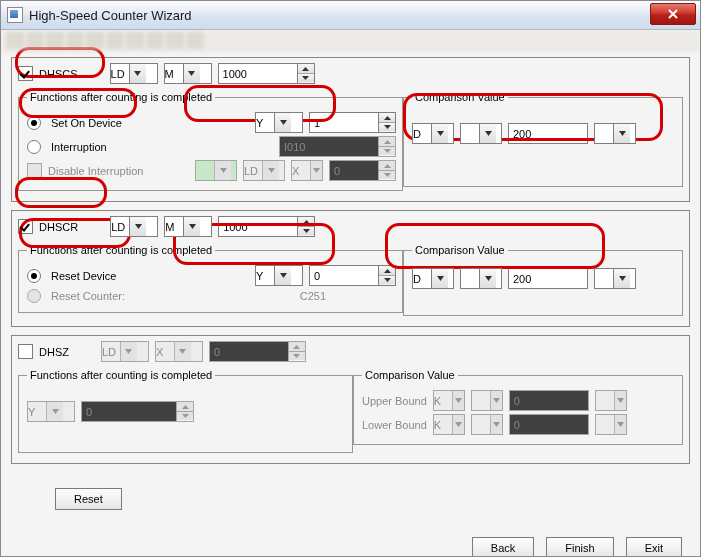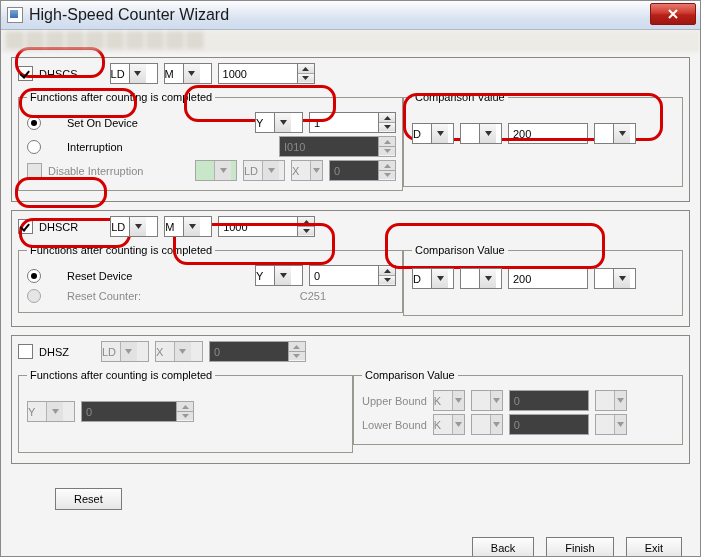--- a/index.html
+++ b/index.html
@@ -1,38 +1,38 @@
 <!DOCTYPE html>
 <html><head>
 <meta charset="utf-8">
 <style>
   html, body { margin: 0; padding: 0; font-family: Tahoma, Arial, sans-serif; font-size: 11px; background: #dcd9d0; color: #000; }
   .window { width: 701px; height: 557px; background: #f4f4f4; border: 1px solid #8a8a8a; box-sizing: border-box; position: relative; overflow: hidden; }
   .titlebar { height: 28px; background: linear-gradient(#fdfdfe, #e6ecf5 40%, #d9e3f1 60%, #cedcee); border-bottom: 1px solid #9aaac0; display: flex; align-items: center; padding-left: 6px; position: relative; }
   .titlebar .title-icon { width: 14px; height: 14px; border: 1px solid #888; background: #fff; margin-right: 6px; position: relative; }
   .titlebar .title-icon::before { content:""; position:absolute; left:2px; top:2px; width:8px; height:8px; background: linear-gradient(#7aa3da,#3d6fb3); }
-  .titlebar .title-text { font-size: 16px; color: #1a1a1a; }
+  .titlebar .title-text { font-size: 13px; color: #1a1a1a; }
   .close-btn { position: absolute; right: 4px; top: 2px; width: 44px; height: 20px; background: linear-gradient(#e67a70,#cf3a2d 45%,#b6201a 55%,#a01710); border: 1px solid #8a1410; border-radius: 2px; display:flex; align-items:center; justify-content:center; }
   .close-btn svg { width:10px; height:10px; }
   .toolbar-stub { height: 20px; background: #e9e6de; border-bottom: 1px solid #c9c6bd; display:flex; align-items:center; gap:4px; padding-left:6px; filter: blur(2px); opacity:.6; }
   .toolbar-stub span { width:14px; height:14px; background:#cfcabc; border:1px solid #b7b2a3; }
   .client { padding: 6px 8px; }
   fieldset.main { border: 1px solid #8a8880; padding: 2px 6px 6px 6px; margin-bottom: 8px; background: #f4f4f4; }
   fieldset.sub { border: 1px solid #9a988f; padding: 6px 6px 6px 8px; margin: 4px 0 4px 0; }
   legend { font-size: 11px; padding: 0 3px; }
   .row { display:flex; align-items:center; gap:6px; margin: 3px 0; }
   .chk { width:13px; height:13px; border:1px solid #7a7a7a; background:#fff; display:inline-flex; align-items:center; justify-content:center; }
   .chk.checked::after { content:""; width:7px; height:4px; border-left:2px solid #000; border-bottom:2px solid #000; transform: rotate(-50deg) translate(0px,-1px); }
   .chk.disabled { background:#e5e5e5; border-color:#a6a6a6; }
   .chk-label { margin-left:0; }
   .chk-label.disabled { color:#8a8a8a; }
   .radio { width:12px; height:12px; border:1px solid #7a7a7a; border-radius:50%; background:#fff; display:inline-flex; align-items:center; justify-content:center; }
   .radio.checked::after { content:""; width:6px; height:6px; border-radius:50%; background:#000; }
   .radio.disabled { background:#e5e5e5; border-color:#a6a6a6; }
-  .radio-label { margin-left:20px; }
+  .radio-label { margin-left:4px; }
   .radio-label.disabled { color:#8a8a8a; }
   .select { display:inline-flex; align-items:center; border:1px solid #7e7e7e; background:#fff; height:19px; position:relative; }
   .select.disabled { background:#ececec; color:#8a8a8a; border-color:#a6a6a6; }
   .select .sel-text { padding:0 0; min-width:18px; }
   .select .sel-btn { width:16px; height:100%; border-left:1px solid #7e7e7e; background:linear-gradient(#f7f7f7,#dedede); display:flex; align-items:center; justify-content:center; }
   .select.disabled .sel-btn { background:#e2e2e2; border-left-color:#b3b3b3; }
   .sel-btn svg { width:7px; height:5px; }
   .textbox { border:1px solid #7e7e7e; background:#fff; height:19px; padding:0 4px; display:inline-flex; align-items:center; }
   .textbox.disabled { background:#404040; color:#8a8a8a; border-color:#a6a6a6; }
   .spin { display:inline-flex; align-items:stretch; }

